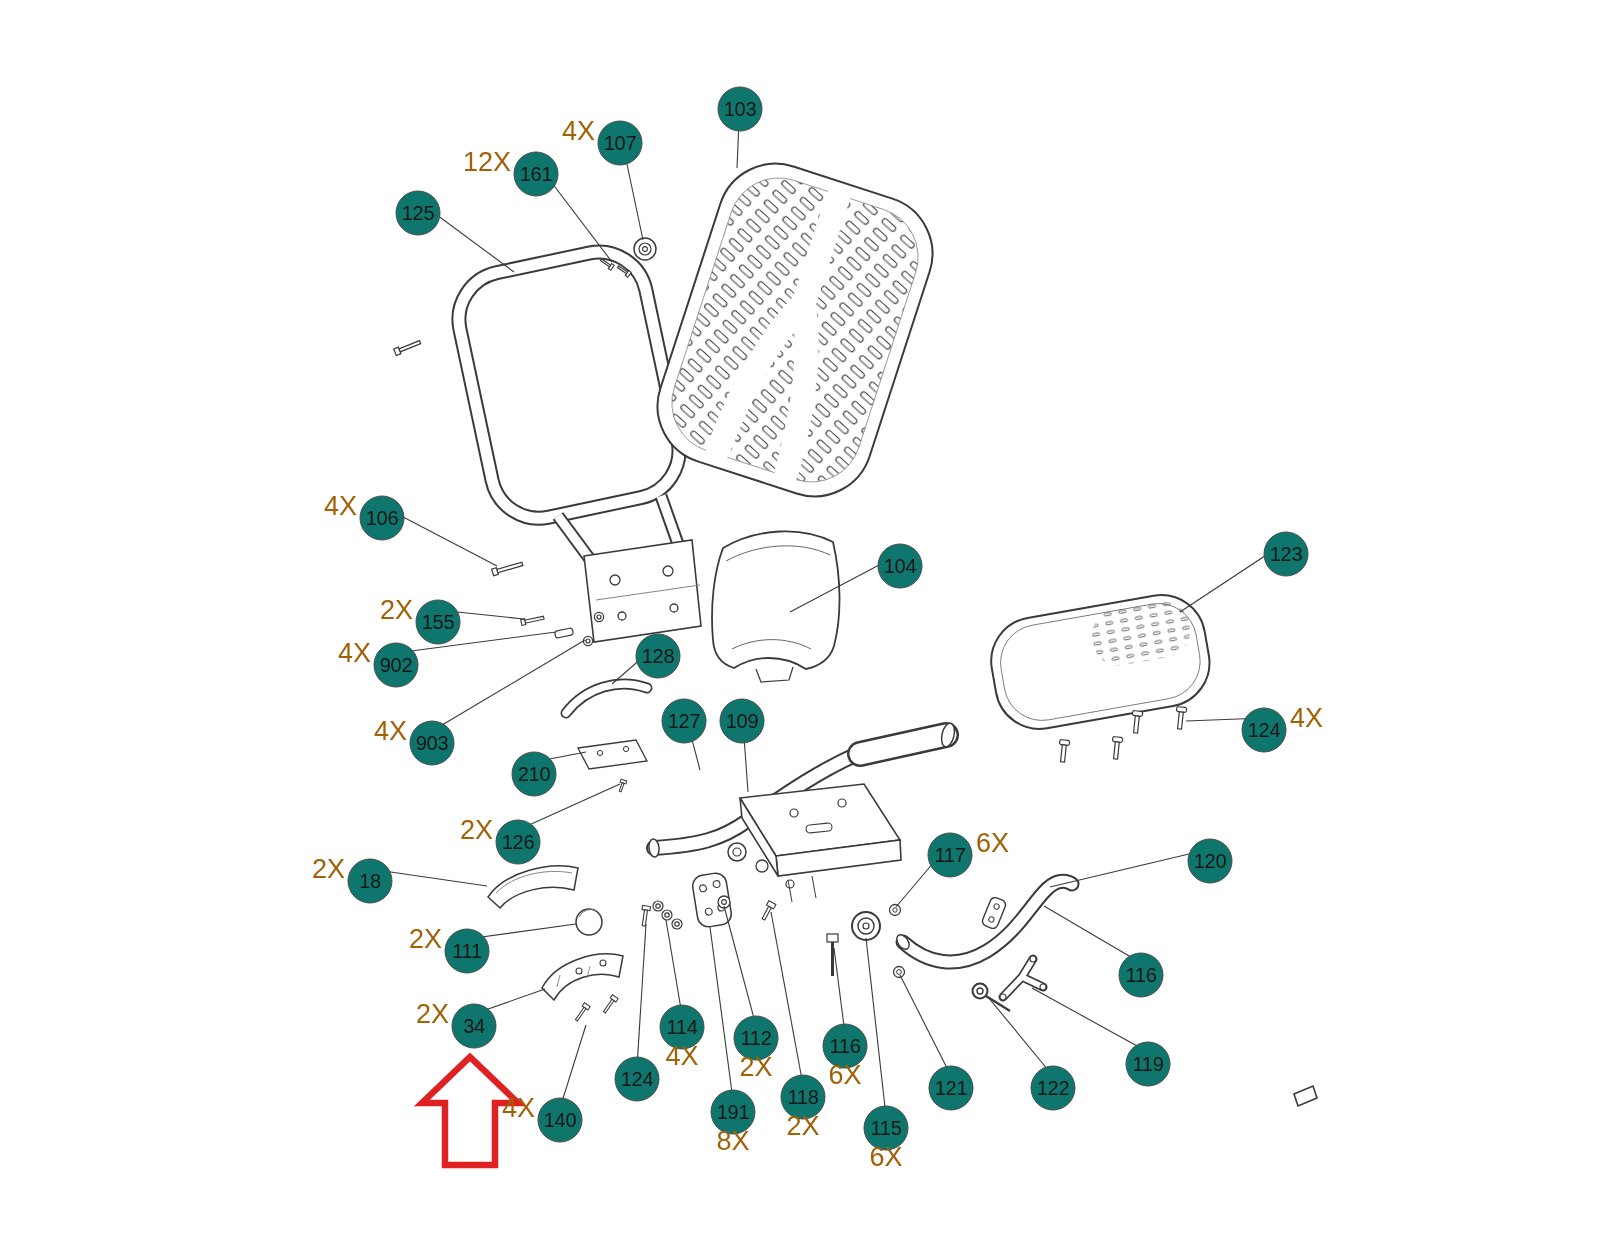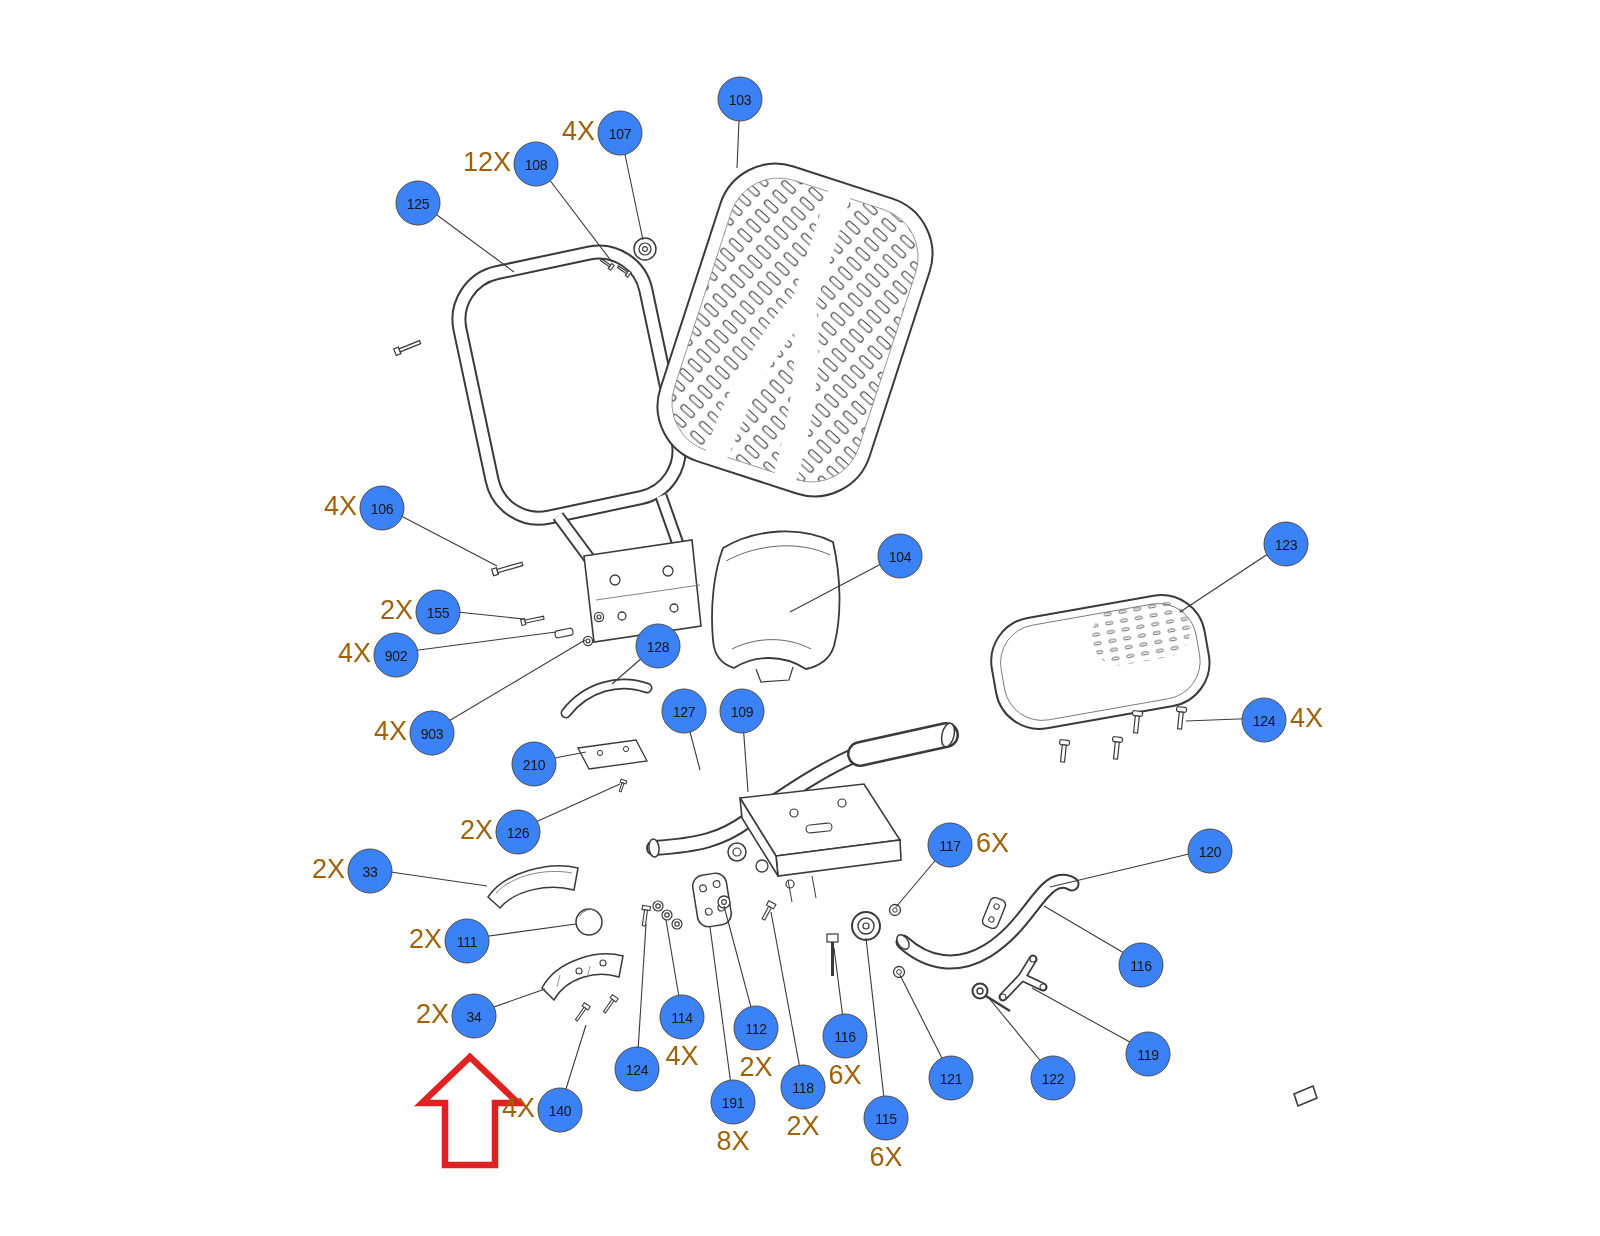--- a/index.html
+++ b/index.html
@@ -3,24 +3,24 @@
 <meta charset="utf-8">
 <style>
   * { box-sizing: border-box; }
   html, body { margin: 0; padding: 0; background: #ffffff; }
   body { font-family: "Liberation Sans", sans-serif; }
   .stage { position: relative; width: 1600px; height: 1236px; background: #ffffff; overflow: hidden; }
   #art { position: absolute; left: 0; top: 0; }
   #callout-layer { position: absolute; left: 0; top: 0; width: 1600px; height: 1236px; pointer-events: none; }
   .callout { position: absolute; width: 0; height: 0; }
   .balloon {
-    position: absolute; left: 0; top: 2px; transform: translate(-50%,-50%);
+    position: absolute; left: 0; top: 12px; transform: translate(-50%,-50%);
     width: 45px; height: 45px; border: 1.6px solid #4a4a4a; border-radius: 50%;
-    background: #3b82f6; display: flex; align-items: center; justify-content: center;
-    font-size: 14px; color: #161616; letter-spacing: -0.3px;
+    background: #0f766e; display: flex; align-items: center; justify-content: center;
+    font-size: 20px; color: #161616; letter-spacing: -0.3px;
   }
   .qty { position: absolute; white-space: nowrap; font-size: 27px; color: #a16207; }
   .pos-left  .qty { right: 25px; top: 0; transform: translateY(-50%); }
   .pos-right .qty { left: 26px; top: 0; transform: translateY(-50%); }
   .pos-below .qty { top: 26px; left: 0; transform: translateX(-50%); }
 </style>
 </head>
 <body>
 
 <div class="stage">
@@ -301,21 +301,21 @@
 
 <div id="callout-layer">
       <div class="callout" style="left: 740px; top: 97px;">
         <span class="balloon">103</span>
       </div>
       <div class="callout pos-left" style="left: 620px; top: 131px;">
         <span class="balloon">107</span>
         <span class="qty">4X</span>
       </div>
       <div class="callout pos-left" style="left: 536px; top: 162px;">
-        <span class="balloon">108</span>
+        <span class="balloon">161</span>
         <span class="qty">12X</span>
       </div>
       <div class="callout" style="left: 418px; top: 201px;">
         <span class="balloon">125</span>
       </div>
       <div class="callout pos-left" style="left: 382px; top: 506px;">
         <span class="balloon">106</span>
         <span class="qty">4X</span>
       </div>
       <div class="callout pos-left" style="left: 438px; top: 610px;">
@@ -350,21 +350,21 @@
         <span class="balloon">104</span>
       </div>
       <div class="callout" style="left: 1286px; top: 542px;">
         <span class="balloon">123</span>
       </div>
       <div class="callout pos-right" style="left: 1264px; top: 718px;">
         <span class="balloon">124</span>
         <span class="qty">4X</span>
       </div>
       <div class="callout pos-left" style="left: 370px; top: 869px;">
-        <span class="balloon">33</span>
+        <span class="balloon">18</span>
         <span class="qty">2X</span>
       </div>
       <div class="callout pos-left" style="left: 467px; top: 939px;">
         <span class="balloon">111</span>
         <span class="qty">2X</span>
       </div>
       <div class="callout pos-left" style="left: 474px; top: 1014px;">
         <span class="balloon">34</span>
         <span class="qty">2X</span>
       </div>

